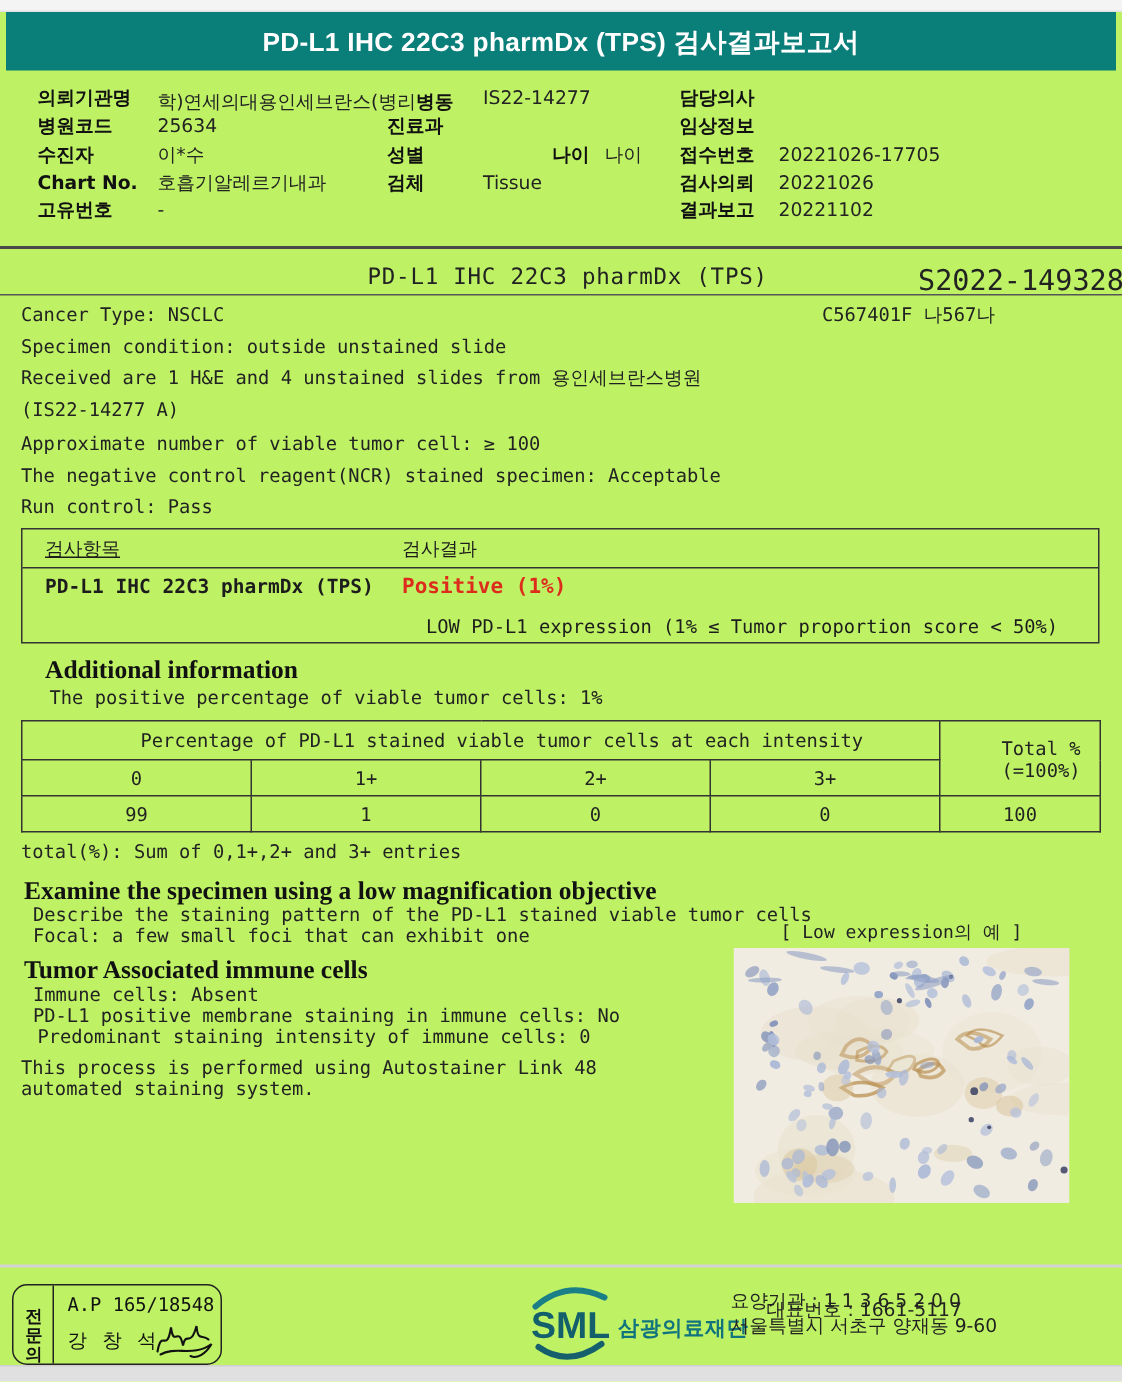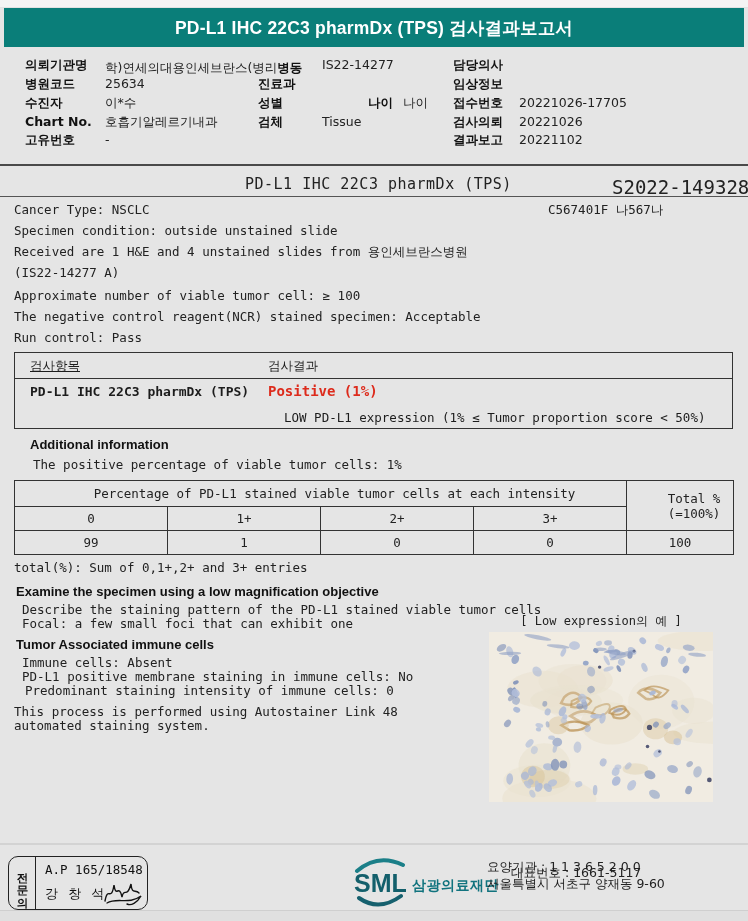--- a/index.html
+++ b/index.html
@@ -1,19 +1,19 @@
 <!DOCTYPE html>
 <html><head>
 <meta charset="utf-8">
 <style>
   * { margin:0; padding:0; box-sizing:border-box; }
   html,body { background:#ffffff; }
   .page {
     position:relative; width:748px; height:921px; margin:0 auto;
-    background:#e5e5e5; overflow:hidden;
+    background:#bef264; overflow:hidden;
     font-family:"DejaVu Sans", sans-serif; color:#1c1c1c;
   }
   .abs { position:absolute; white-space:nowrap; }
   .top-strip { left:0; top:0; width:748px; height:8px; background:#f4f4f4; border-bottom:1px solid #e2e2e2; }
   .banner {
     left:4px; top:8px; width:740px; height:39px; background:#0a7e79;
     display:flex; align-items:center; justify-content:center;
   }
   .banner-title {
     color:#ffffff; font-family:"Liberation Sans", sans-serif;
@@ -21,21 +21,21 @@
   }
   .lbl { font-weight:bold; font-size:12.5px; color:#111; }
   .val { font-size:12.5px; color:#222; }
   .mono { font-family:"DejaVu Sans Mono", monospace; }
   .bline { font-family:"DejaVu Sans Mono", monospace; font-size:12.5px; color:#222; left:14px; }
   .rule { left:0; width:748px; background:#4a4a4a; }
   .rpt-title { font-family:"DejaVu Sans Mono", monospace; font-size:15px; color:#222; letter-spacing:0.5px; }
   .spec-no { font-family:"DejaVu Sans Mono", monospace; font-size:19px; color:#222; }
   .result-box { left:14px; top:352px; width:719px; height:77px; border:1px solid #333; }
   .result-box .hdr-row { position:absolute; left:0; top:0; width:100%; height:26px; border-bottom:1px solid #333; }
-  .hdg { font-family:Liberation Sans, sans-serif; font-weight:bold; font-size:13px; color:#111; }
+  .hdg { font-family:Liberation Serif, serif; font-weight:bold; font-size:17px; color:#111; }
   .red-result { color:#dd2b1c; font-weight:bold; font-family:"DejaVu Sans Mono", monospace; font-size:14px; }
   table.intensity {
     position:absolute; left:14px; top:480px; width:719px;
     border-collapse:collapse; table-layout:fixed;
     font-family:"DejaVu Sans Mono", monospace; font-size:12.5px; color:#222;
   }
   table.intensity td { border:1px solid #333; text-align:center; padding:0; }
   table.intensity tr.r1 td { height:26px;padding-left:28px; }
   table.intensity tr.r2 td, table.intensity tr.r3 td { height:24px; }
   .fig-caption { font-family:"DejaVu Sans Mono", monospace; font-size:12px; color:#222; }

